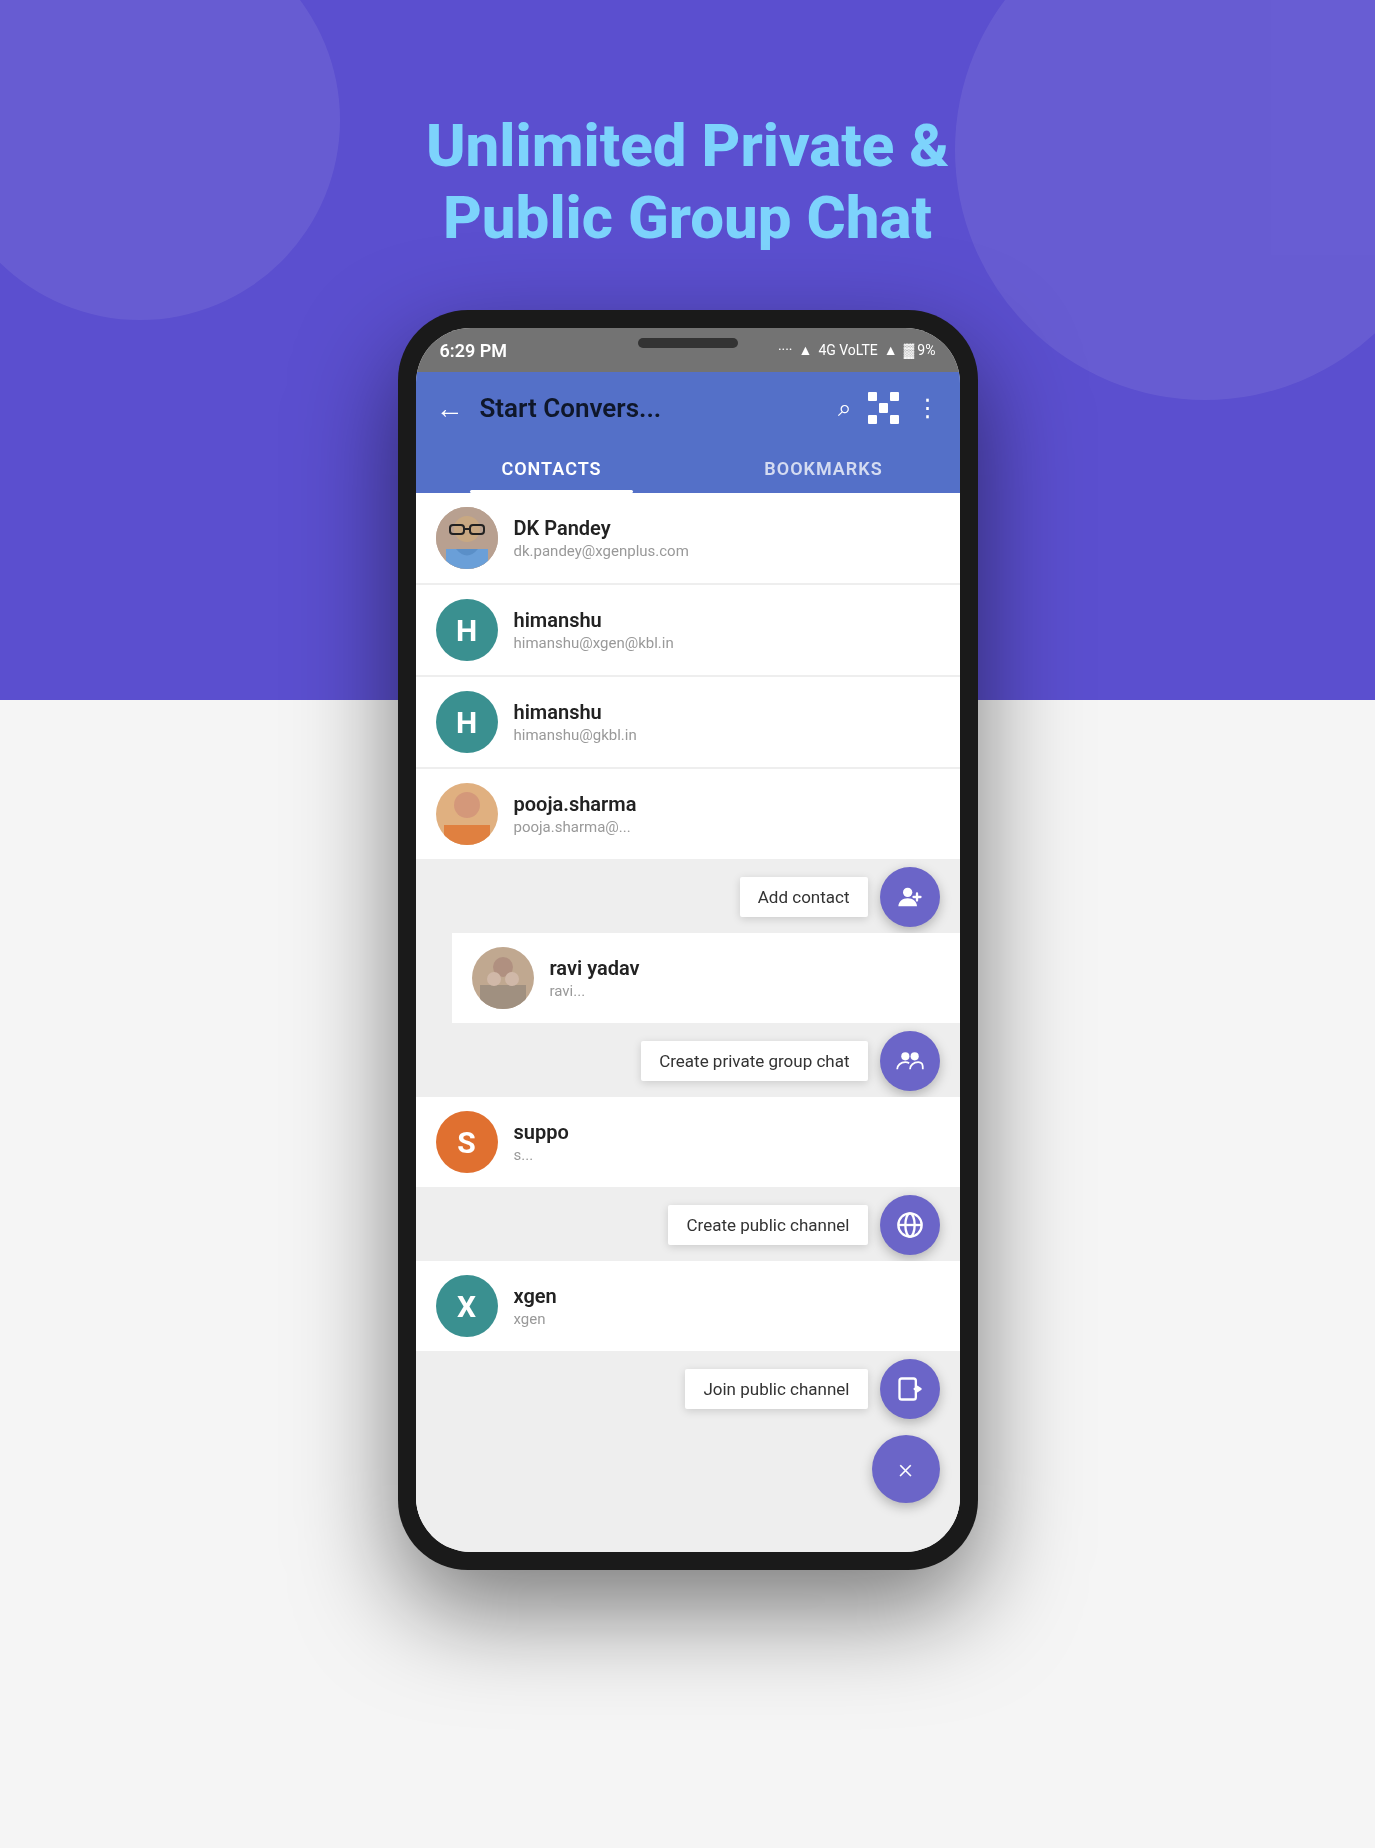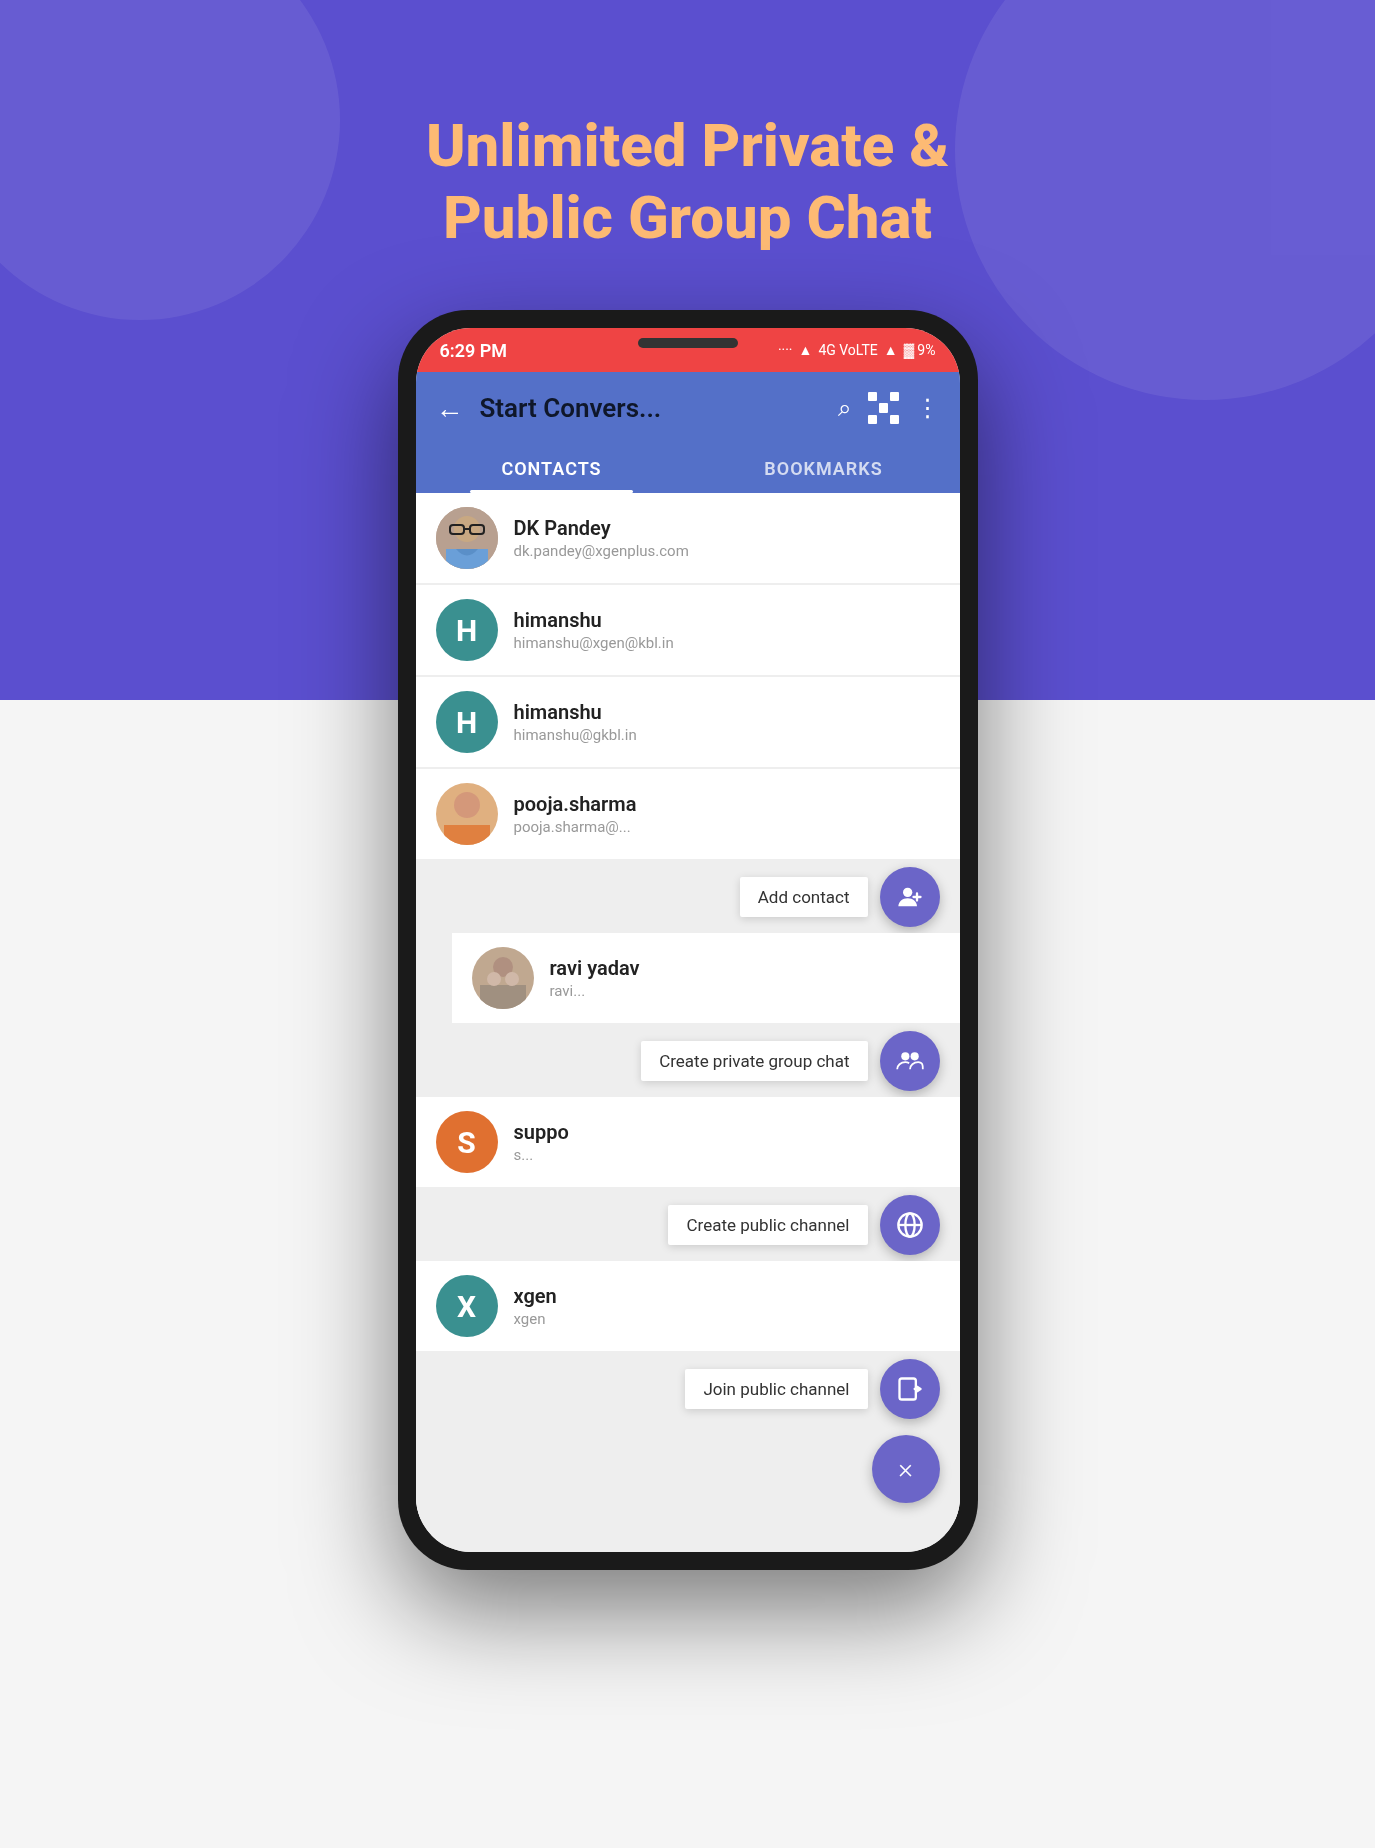--- a/index.html
+++ b/index.html
@@ -54,21 +54,21 @@
       background: #5b4fcf;
       border-radius: 0 0 60% 60%;
     }
 
     
     .headline {
       position: absolute;
       top: 110px;
       left: 0; right: 0;
       text-align: center;
-      color: #fdba74;
+      color: #7dd3fc;
       font-size: 60px;
       font-weight: 800;
       line-height: 1.2;
       z-index: 10;
       padding: 0 150px;
     }
 
     
     .phone-wrap {
       position: absolute;
@@ -102,21 +102,21 @@
       height: 100%;
       background: #eeeeee;
       border-radius: 55px;
       overflow: hidden;
       display: flex;
       flex-direction: column;
     }
 
     
     .status-bar {
-      background: #ef4444;
+      background: #737373;
       height: 44px;
       display: flex;
       align-items: center;
       justify-content: space-between;
       padding: 12px 24px;
       flex-shrink: 0;
     }
     .status-time {
       color: white;
       font-size: 18px;

